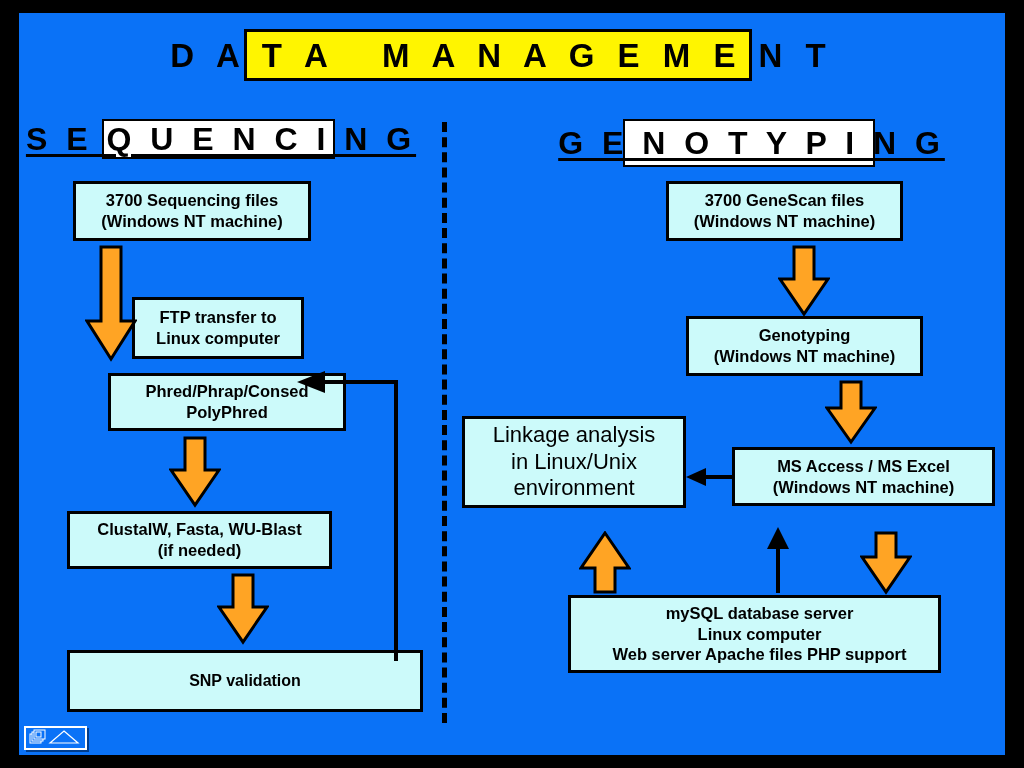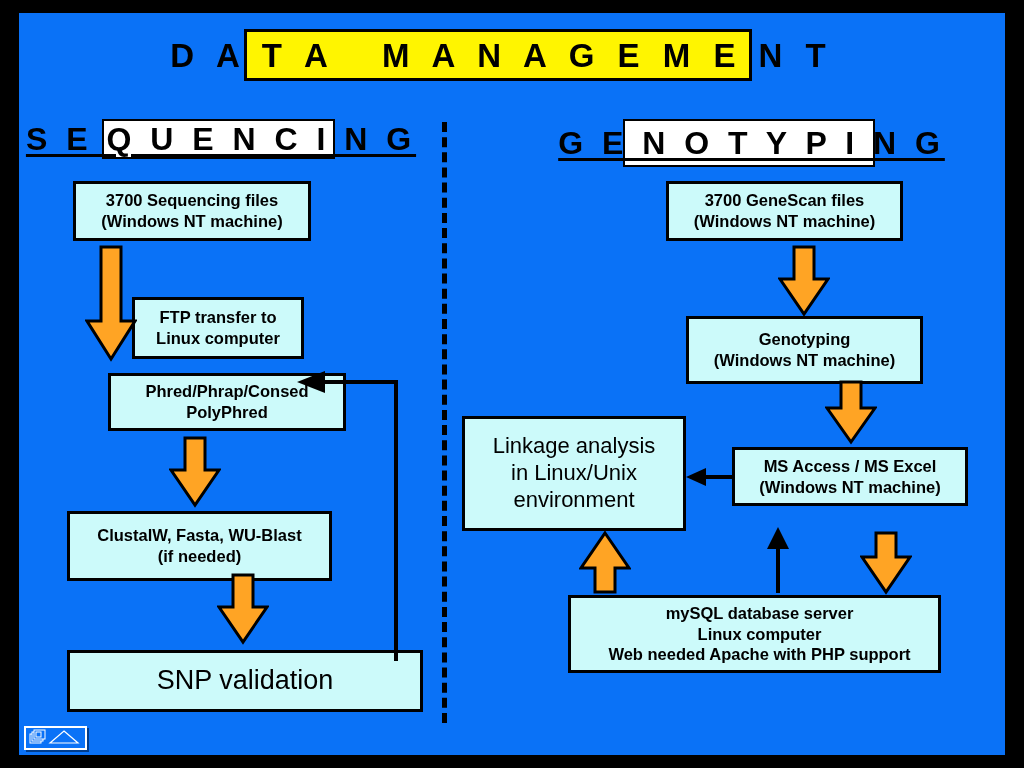--- a/index.html
+++ b/index.html
@@ -86,36 +86,36 @@
     justify-content: center;
     color: #000000;
     text-align: center;
   }
   .pbox .ln {
     font-size: 16.5px;
     font-weight: bold;
     line-height: 1.25;
     white-space: pre;
   }
-  .pbox .ln.big     { font-size: 27px; font-weight: normal; }
+  .pbox .ln.big     { font-size: 16px; font-weight: bold; }
   .pbox .ln.regular { font-size: 22px; font-weight: normal; line-height: 1.22; }
 
   
   #box-seq-files  { left: 54px;  top: 168px; width: 238px; height: 60px; }
   #box-ftp        { left: 113px; top: 248px; width: 172px; height: 62px; margin-top: 36px; }
   #box-phred      { left: 61px;  top: 360px; width: 238px; height: 58px; margin-left: 28px; }
-  #box-clustal    { left: 48px;  top: 498px; width: 265px; height: 70px; text-align: right; }
+  #box-clustal    { left: 48px;  top: 498px; width: 265px; height: 58px; text-align: right; }
   #box-final      { left: 48px;  top: 637px; width: 356px; height: 62px; }
   #box-final .ln:first-child { margin-bottom: 1px; }
 
   
   #box-genescan   { left: 647px; top: 168px; width: 237px; height: 60px; }
-  #box-genotyping { left: 667px; top: 303px; width: 237px; height: 68px; }
-  #box-msaccess   { left: 713px; top: 434px; width: 236px; height: 59px; }
-  #box-linkage    { left: 443px; top: 403px; width: 224px; height: 115px; }
+  #box-genotyping { left: 667px; top: 303px; width: 237px; height: 60px; }
+  #box-msaccess   { left: 713px; top: 434px; width: 263px; height: 59px; }
+  #box-linkage    { left: 443px; top: 403px; width: 224px; height: 92px; }
   #box-mysql      { left: 549px; top: 582px; width: 373px; height: 78px; padding-left: 10px; }
 
   
   #divider {
     left: 423px;
     top: 109px;
     width: 0;
     height: 601px;
     border-left: 5px dashed #000000;
   }
@@ -195,21 +195,21 @@
 
   <div id="box-linkage" class="abs pbox">
     <span class="ln regular">Linkage analysis</span>
     <span class="ln regular">in Linux/Unix</span>
     <span class="ln regular">environment</span>
   </div>
 
   <div id="box-mysql" class="abs pbox">
     <span class="ln">mySQL database server</span>
     <span class="ln">Linux computer</span>
-    <span class="ln">Web needed Apache with PHP support</span>
+    <span class="ln">Web server Apache files PHP support</span>
   </div>
 
   <div class="abs arrow-orange" style="left:66px; top:232px;">
     <svg width="52" height="118" viewBox="0 0 52 118">
       <polygon points="16,2 36,2 36,76 50,76 26,114 2,76 16,76" fill="#FFA424" stroke="#000000" stroke-width="3" stroke-linejoin="miter"></polygon>
     </svg>
   </div>
 
   <div class="abs arrow-orange" style="left:150px; top:423px;">
     <svg width="52" height="72" viewBox="0 0 52 72">

